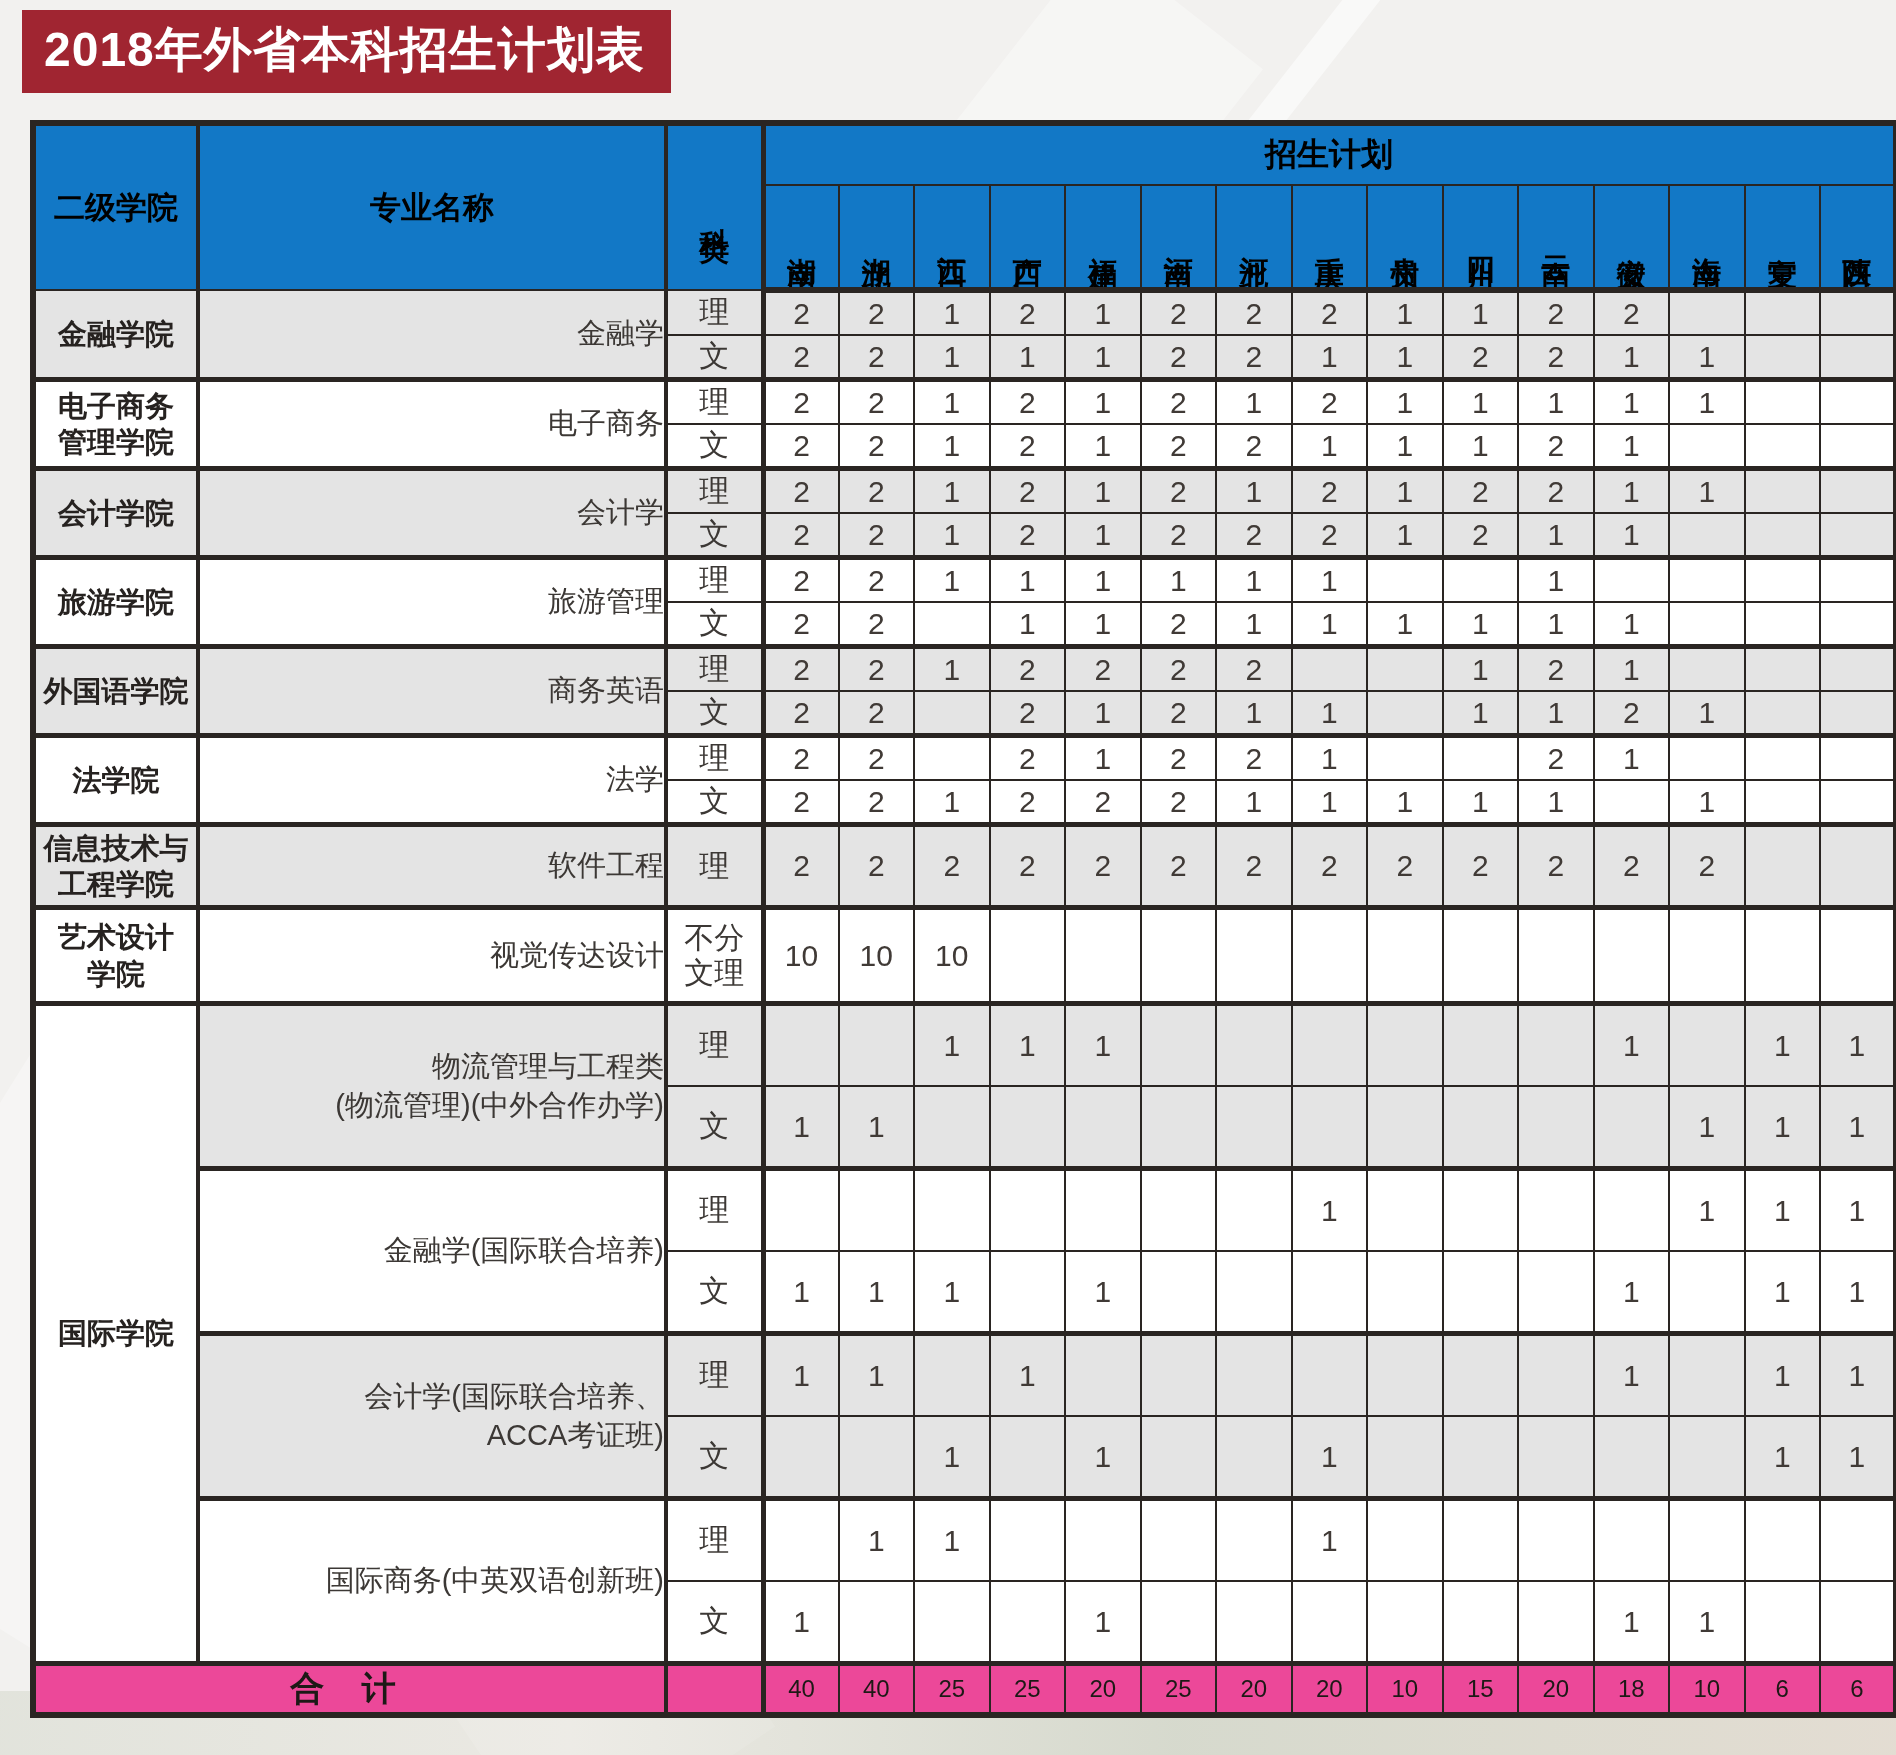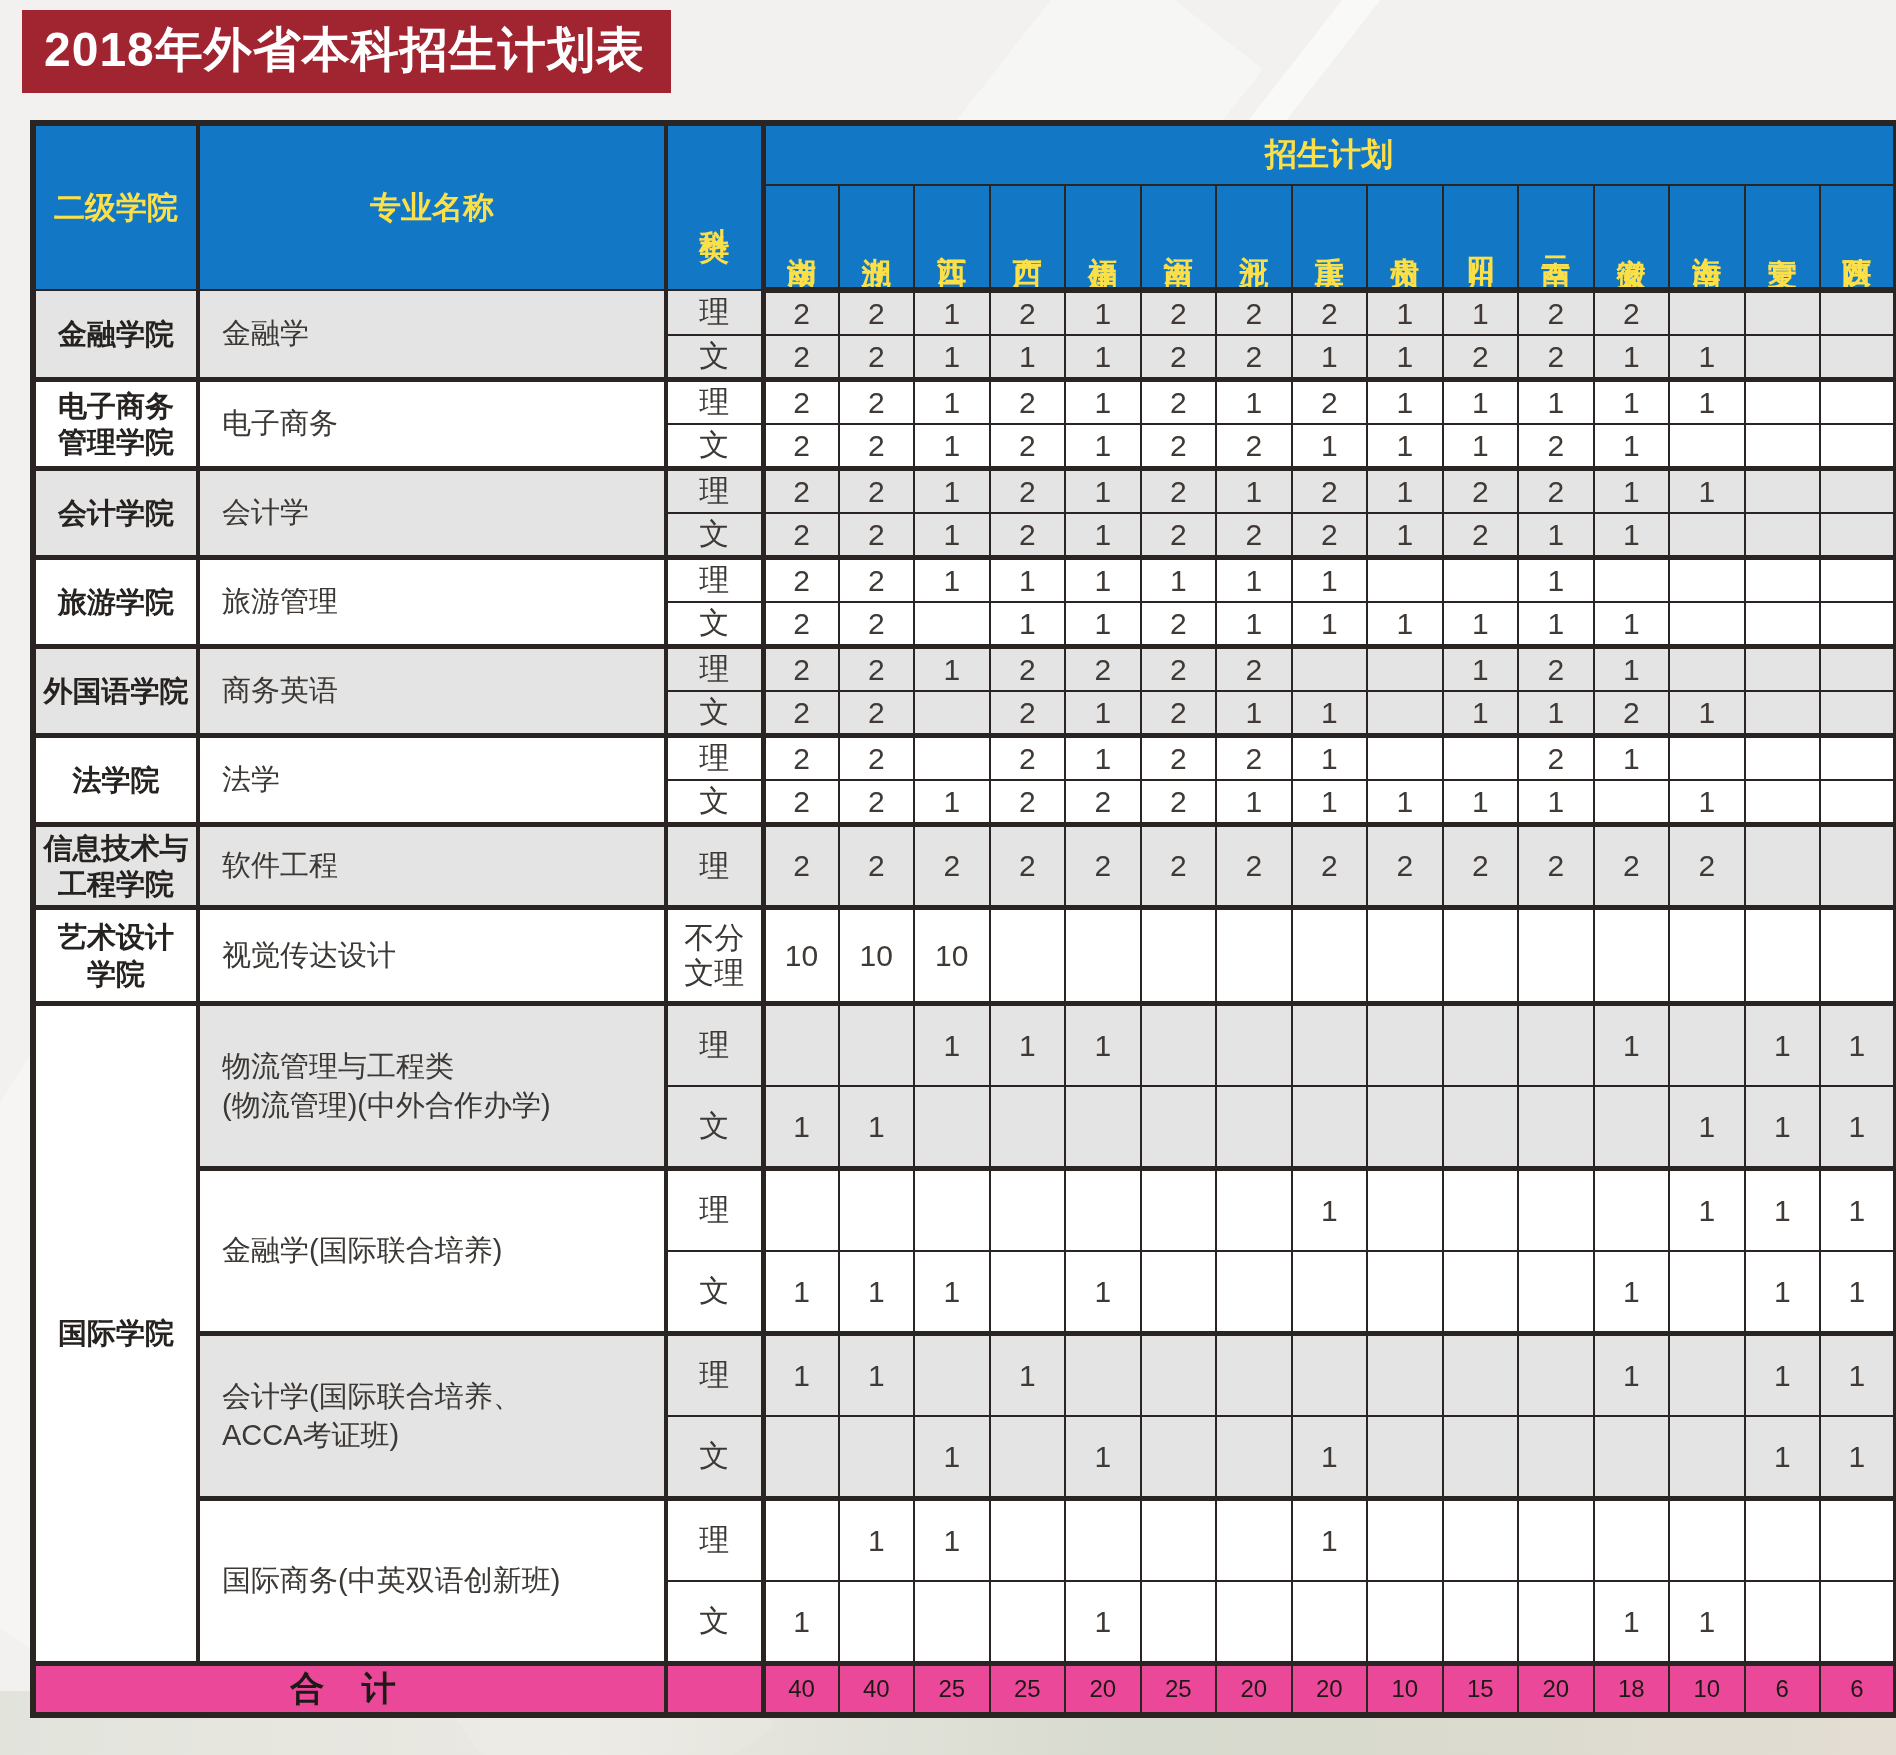--- a/index.html
+++ b/index.html
@@ -22,40 +22,40 @@
     background:#a02531;color:#ffffff;
     font-size:48px;font-weight:bold;letter-spacing:1px;
     padding:14px 26px 16px 22px;line-height:1.1;
   }
   table{
     position:absolute;top:120px;left:30px;
     width:1863px;border-collapse:collapse;table-layout:fixed;
     border:6px solid #2a2522;background:#ffffff;
   }
   th,td{border:2px solid #2a2522;padding:0;text-align:center;vertical-align:middle;overflow:hidden;}
-  thead th{background:#1278c6;color:#fde047;font-weight:bold;}
+  thead th{background:#1278c6;color:#000000;font-weight:bold;}
   th.h-college,th.h-major{font-size:31px;}
   th.h-plan{font-size:32px;height:58px;}
   th.h-prov{height:101px;font-weight:bold;}
   .vtext{display:inline-block;writing-mode:vertical-rl;text-orientation:upright;
          font-size:29px;letter-spacing:4px;line-height:1;}
   th.h-subject .vtext{font-size:30px;}
   
   .vr-major-l{border-left-width:4px;text-align:center;}
   .vr-subject-l{border-left-width:4px;}
   .vr-subject-r{border-right-width:5px;}
   
   thead tr.provrow th{border-bottom-width:6px;}
   tr.sep td{border-top-width:5px;}
   
   td{background:#ffffff;}
   td.shade{background:#e4e4e4;}
   
   td.college{font-size:29px;font-weight:bold;color:#262220;line-height:1.25;white-space:pre-line;}
-  td.major{font-size:29px;color:#3c3835;text-align:left;padding-left:22px;line-height:1.35;white-space:pre-line;}
+  td.major{font-size:29px;color:#3c3835;text-align:right;padding-left:22px;line-height:1.35;white-space:pre-line;}
   td.subject{font-size:30px;color:#3c3835;line-height:1.15;white-space:pre-line;}
   td.val{font-size:30px;color:#403a36;}
   tr.r-std td{height:41px;}
   tr.r-soft td{height:78px;}
   tr.r-art td{height:91px;}
   tr.r-intl td{height:79px;}
   tr.total-row td{height:40px;background:#ec4899;border-top-width:5px;}
   td.total-label{font-size:34px;font-weight:bold;color:#1d1916;letter-spacing:14px;}
   td.total-val{font-size:24px;font-weight:normal;color:#1d1916;}
   .note{

